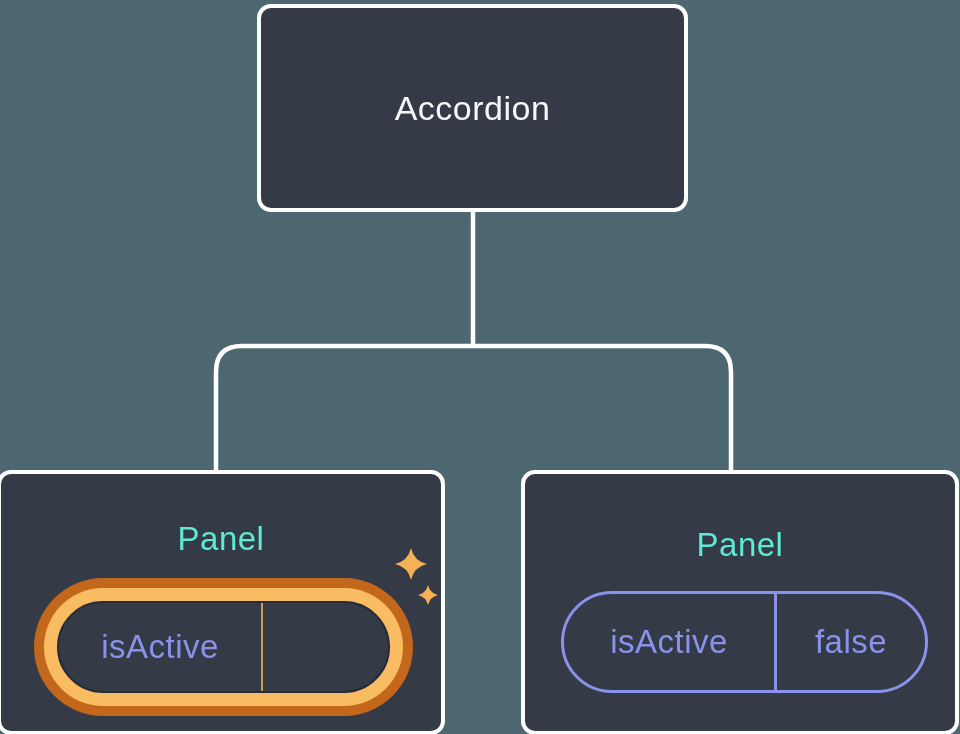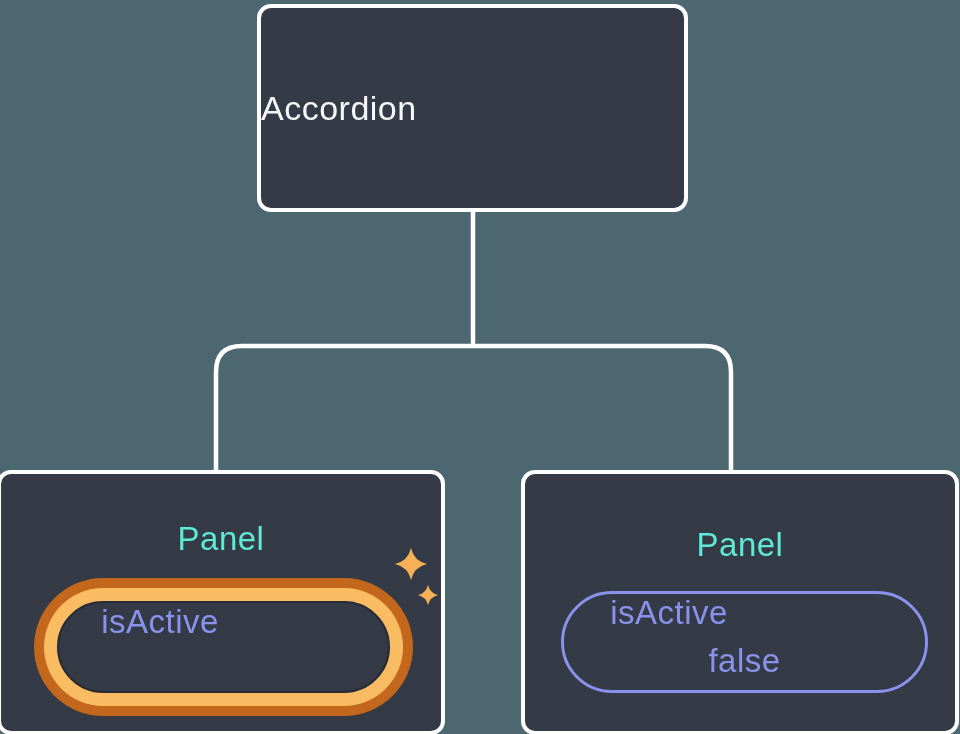--- a/index.html
+++ b/index.html
@@ -28,21 +28,21 @@
   .node-title{
     position:absolute;left:0;width:100%;
     text-align:center;
     color:#5eead4;
     font-size:33px;
     font-weight:500;
     letter-spacing:0.5px;
   }
   .root-node{
     left:257px;top:4px;width:431px;height:208px;
-    display:flex;align-items:center;justify-content:flex-start;
+    display:flex;align-items:center;justify-content:center;
   }
   .root-label{
     color:#f6f7f9;font-size:34px;font-weight:500;letter-spacing:0.5px;
   }
   .panel-left{ left:-3px;top:470px;width:448px;height:265px; }
   .panel-right{ left:521px;top:470px;width:438px;height:265px; }
   .panel-left .node-title{ top:516px; }
   .panel-right .node-title{ top:520px; }
   .node .node-title{ position:absolute; }
   .panel-left .node-title{ top:46px; }
@@ -50,21 +50,20 @@
 
   .state-pill{
     position:absolute;
     box-sizing:border-box;
     border-radius:999px;
     display:flex;
     align-items:stretch;
     background:#343a46;
     color:#8a92ec;
     font-size:33px;
-    flex-direction:column;
   }
   .pill-cell{
     display:flex;align-items:center;justify-content:center;
     letter-spacing:0.5px;
   }
   .pill-active{
     left:56px;top:127px;width:333px;height:92px;
     border:2px solid #272c36;
     box-shadow:0 0 0 13px #f9bc63, 0 0 0 23px #c2671c;
   }

